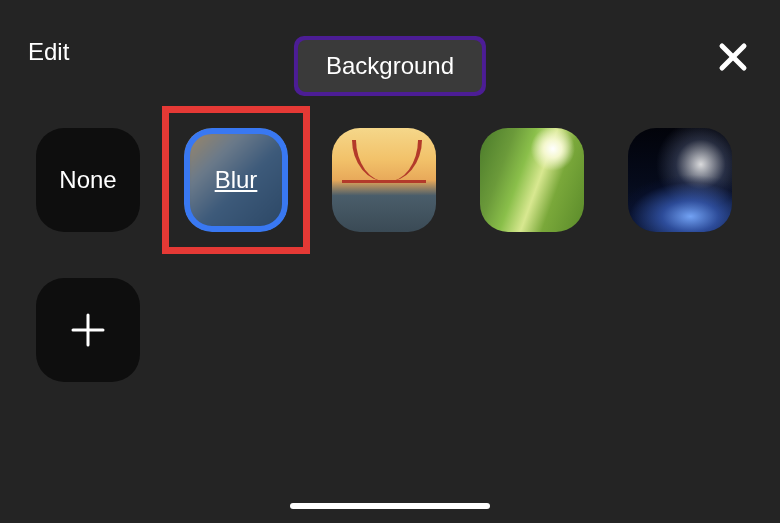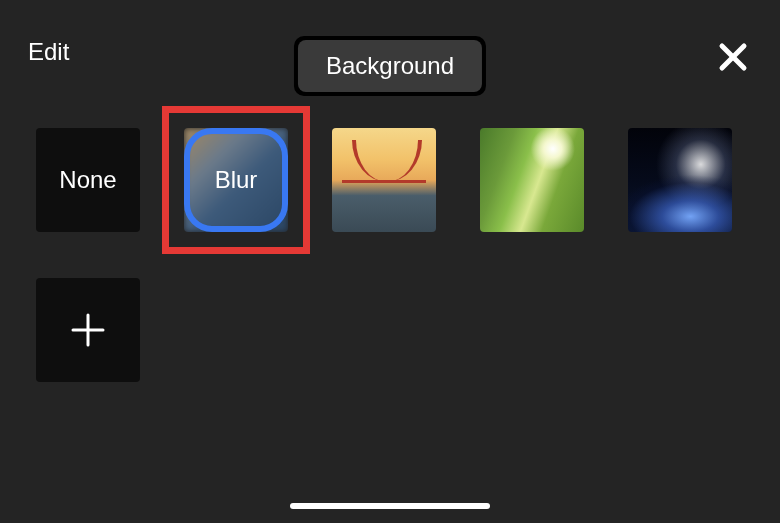--- a/index.html
+++ b/index.html
@@ -22,21 +22,21 @@
       color: #fff;
       font-size: 24px;
       font-weight: 400;
       cursor: pointer;
     }
     .tabs {
       position: absolute;
       left: 50%;
       transform: translateX(-50%);
       display: flex;
-      background: #000000;
+      background: #4c1d95;
       border-radius: 10px;
       padding: 4px;
       top: 36px;
       flex-direction: column;
     }
     .tab {
       padding: 12px 28px;
       font-size: 24px;
       font-weight: 500;
       color: #8a8a8a;
@@ -63,21 +63,21 @@
       width: 104px;
       height: 104px;
       display: flex;
       align-items: center;
       justify-content: center;
       position: relative;
     }
     .tile {
       width: 104px;
       height: 104px;
-      border-radius: 4px;
+      border-radius: 28px;
       display: flex;
       align-items: center;
       justify-content: center;
       font-size: 24px;
       color: #fff;
       cursor: pointer;
       position: relative;
       overflow: hidden;
     }
     .tile.none {
@@ -103,20 +103,21 @@
       position: absolute;
       inset: 0;
       border: 6px solid #3978f2;
       border-radius: 28px;
       z-index: 2;
       pointer-events: none;
     }
     .blur-label {
       position: relative;
       z-index: 2;
+      text-decoration: underline;
     }
     .bridge-bg {
       position: absolute;
       inset: 0;
       background:
         linear-gradient(180deg, #f5d78a 0%, #f2c26a 30%, #e8a95a 50%, #4a5d6a 65%, #3a4a55 100%);
     }
     .bridge-bg::before {
       content: "";
       position: absolute;

